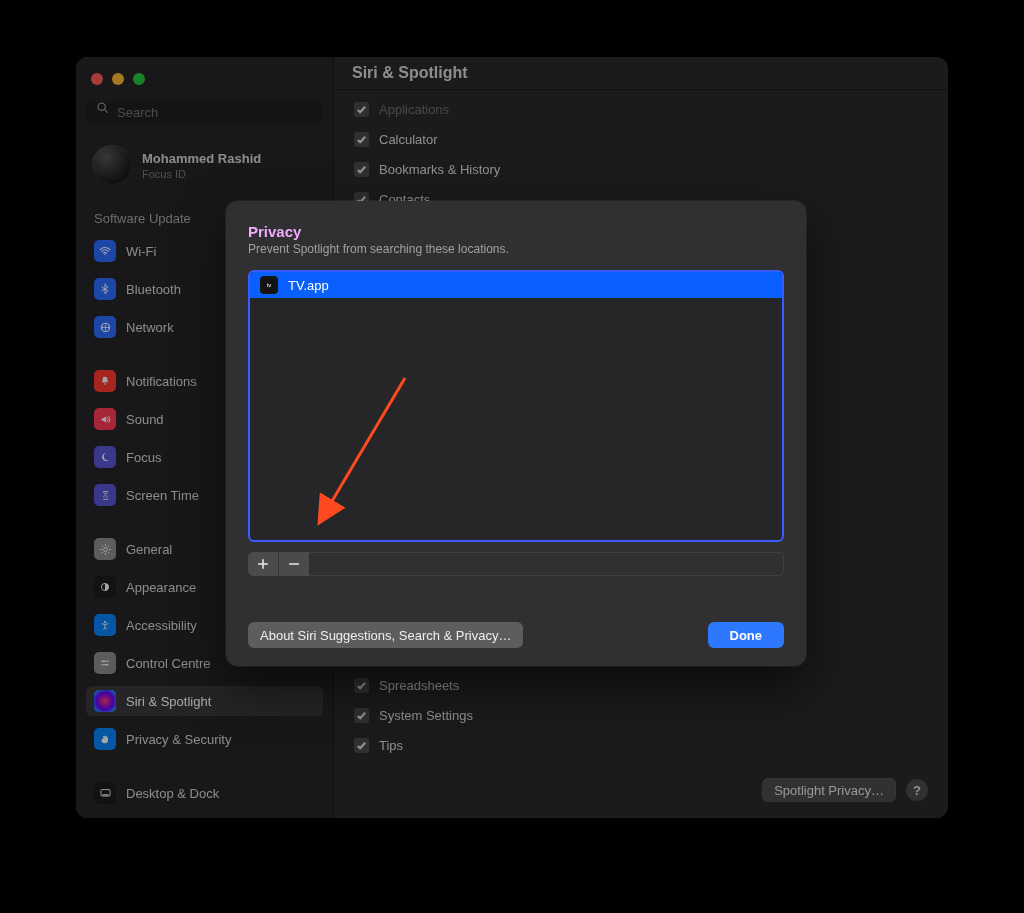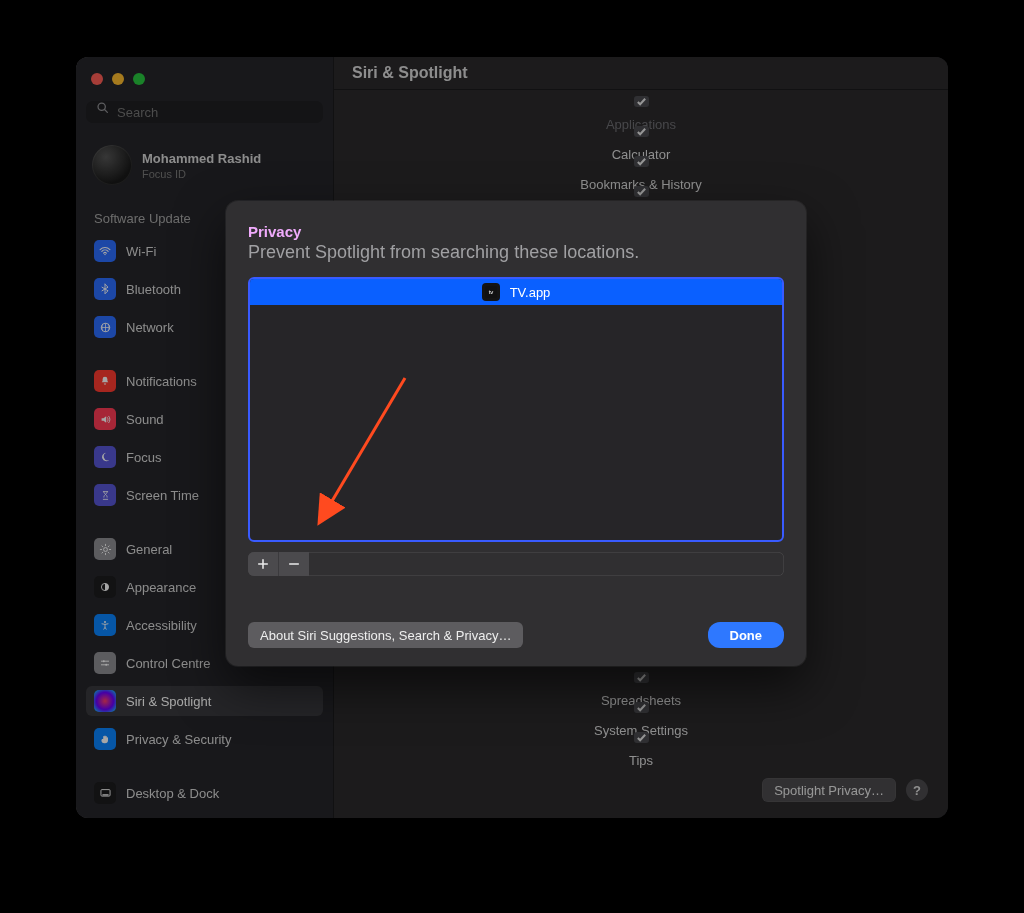--- a/index.html
+++ b/index.html
@@ -90,21 +90,21 @@
   .ic-siri { background: radial-gradient(circle, #ff3b69 0%, #6a00ff 55%, #00e5ff 100%); }
   .ic-priv { background:#0a84ff; }
   .ic-dock { background:#1c1c1e; }
 
   
   .main { flex: 1; display: flex; flex-direction: column; }
   .titlebar { height: 48px; display:flex; align-items:center; padding: 0 18px; border-bottom: 1px solid var(--toolbar-border); }
   .title { font-size: 16px; font-weight: 700; color: #d9d9d9; }
 
   .content { flex:1; padding: 6px 20px 16px 20px; display:flex; flex-direction:column; gap:4px; }
-  .check-row { display:flex; align-items:center; gap:10px; height: 26px; font-size: 13px; color:#dcdcdc;flex-direction:column; }
+  .check-row { display:flex; align-items:center; gap:10px; height: 26px; font-size: 13px; color:#dcdcdc; }
   .chk { width:15px; height:15px; border-radius:3px; background:#4b4b4f; display:flex; align-items:center; justify-content:center; }
   .chk svg { width:11px; height:11px; }
   .applications-row { color:#6e6e72; }
 
   .footer { margin-top:auto; display:flex; align-items:center; gap:10px; padding-top: 16px; }
   .push-right { margin-left:auto; }
   .pill-btn { height: 24px; padding: 0 12px; border-radius: 6px; background:#4c4b4e; color:#e6e6e6; font-size:13px; display:inline-flex; align-items:center; box-shadow: 0 0 0 .5px rgba(255,255,255,.08) inset; }
   .help { width:22px; height:22px; border-radius:50%; background:#4c4b4e; display:flex; align-items:center; justify-content:center; color:#ddd; font-weight:700; font-size:13px; }
 
   
@@ -114,35 +114,35 @@
   
   .sheet {
     position: absolute; left: 226px; top: 201px; width: 580px; height: 465px;
     background: var(--sheet-bg);
     border-radius: 12px;
     box-shadow: 0 0 0 1px rgba(255,255,255,.06), 0 20px 50px rgba(0,0,0,.6);
     padding: 22px 22px 18px 22px;
     display:flex; flex-direction:column;
   }
   .sheet h2 { margin:0 0 2px 0; font-size:15px; font-weight:700; color:#f0abfc; }
-  .sheet .desc { font-size:18px; color:#a0a0a3; margin-bottom: 14px; }
+  .sheet .desc { font-size:12px; color:#a0a0a3; margin-bottom: 14px; }
   .listbox {
     flex: 1; border-radius: 6px; background:#262528; border: 2px solid var(--list-border);
     overflow:hidden;
   }
-  .list-row { display:flex; align-items:center; gap:10px; height:26px; padding:0 10px; font-size:13px;justify-content:center; }
+  .list-row { display:flex; align-items:center; gap:10px; height:26px; padding:0 10px; font-size:13px; }
   .list-row.selected { background: var(--selected); color:#fff; }
   .app-icon { width:18px; height:18px; border-radius:4px; background:#141414; display:flex; align-items:center; justify-content:center; font-size:8px; color:#ddd; }
   .seg { display:inline-flex; margin-top:10px; border-radius:6px; overflow:hidden; box-shadow: 0 0 0 .5px rgba(255,255,255,.15) inset; }
   .seg button { all:unset; width:30px; height:24px; background:#4b4a4d; display:flex; align-items:center; justify-content:center; color:#e8e8e8; font-size:14px; }
   .seg button + button { border-left:1px solid #3b3a3d; }
 
   .sheet .btnbar { display:flex; gap:10px; margin-top:auto; padding-top:46px; }
   .btn-gray { height:26px; padding:0 12px; border-radius:6px; background:var(--btn-gray); color:#eee; font-size:13px; display:inline-flex; align-items:center; }
-  .btn-blue { height:26px; padding:0 22px; border-radius:12px; background:var(--btn-blue); color:#fff; font-size:13px; display:inline-flex; align-items:center; font-weight:600; }
+  .btn-blue { height:26px; padding:0 22px; border-radius:6px; background:var(--btn-blue); color:#fff; font-size:13px; display:inline-flex; align-items:center; font-weight:600; }
 
   
   .arrow-layer { position:absolute; left:0; top:0; pointer-events:none; }
   .arrow-layer svg { position:absolute; left:0; top:0; }
 
   
   .mag { width:13px; height:13px; }
   .check-icon { stroke:#e5e5e5; stroke-width:2.2; fill:none; }
 </style>
 </head>

